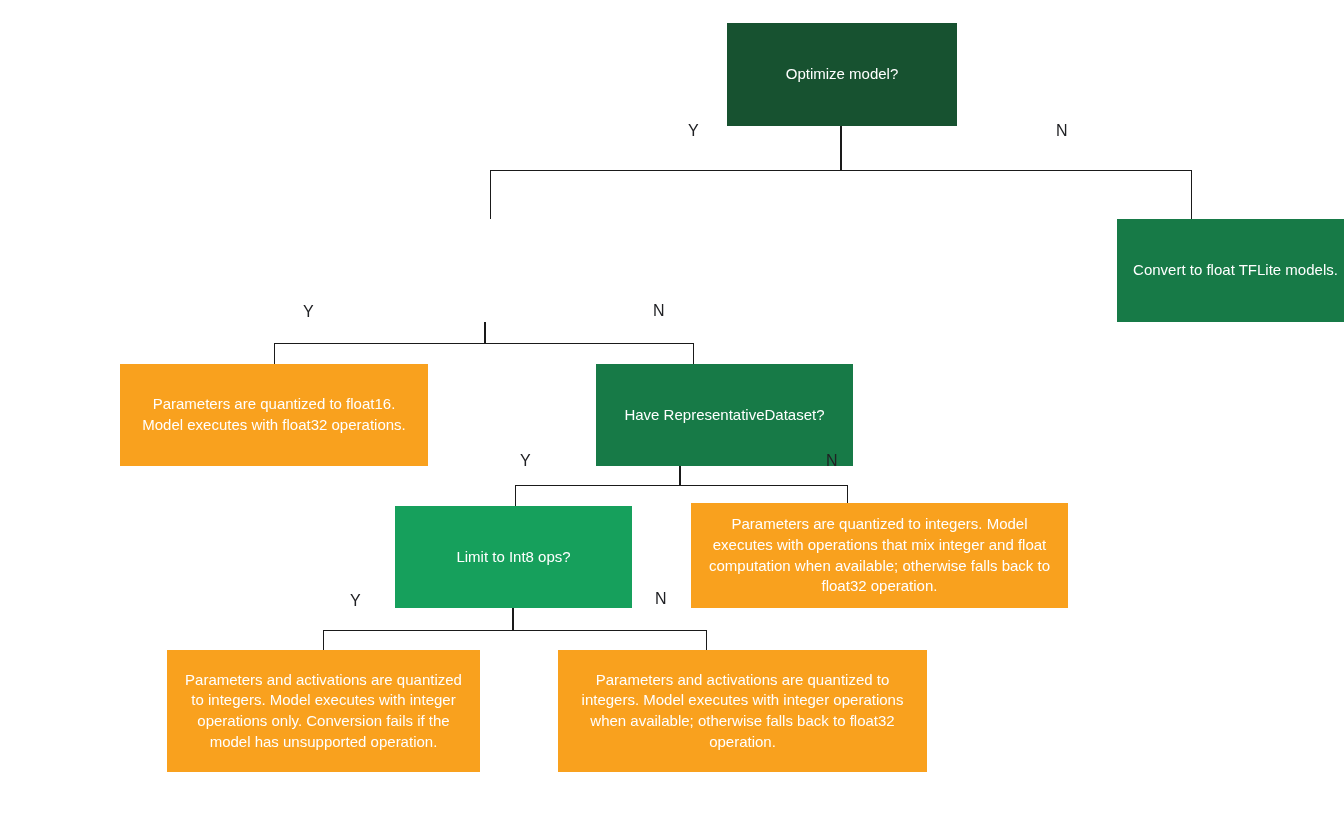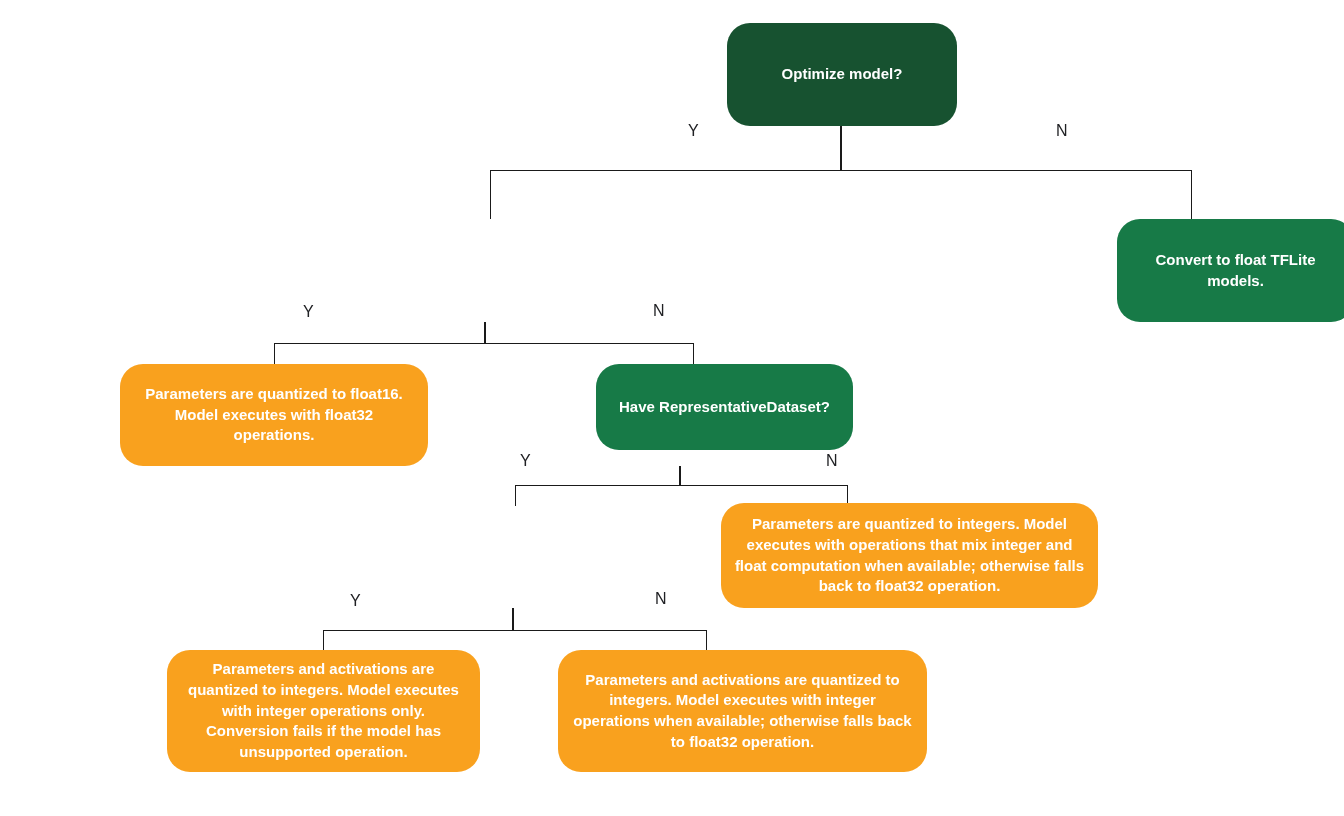--- a/index.html
+++ b/index.html
@@ -11,26 +11,25 @@
     font-family: "Liberation Sans", sans-serif;
     overflow: hidden;
   }
   .node {
     position: absolute;
     display: flex;
     align-items: center;
     justify-content: center;
     text-align: center;
     color: var(--node-text, #ffffff);
-    font-weight: bold;
+    font-weight: normal;
     font-size: 15px;
     line-height: 1.38;
     padding: 6px 14px;
     box-sizing: border-box;
-    border-radius: 23px;
   }
   .dark   { background: var(--dark-green, #175230); }
   .mid    { background: var(--mid-green, #177a47); margin-left: 44px; }
   .bright { background: var(--bright-green, #16a05c); }
   .orange { background: var(--orange, #f9a11e); }
   .line {
     position: absolute;
     background: var(--line-color, #1a1a1a);
   }
   .edge-label {
@@ -38,23 +37,23 @@
     font-size: 16px;
     color: var(--label-color, #202124);
     font-weight: normal;
   }
 
   
   #optimize            { left: 727px;  top: 23px;  width: 230px; height: 103px; }
   #limit-float16       { left: 368px;  top: 219px; width: 235px; height: 103px; }
   #convert-float       { left: 1073px; top: 219px; width: 237px; height: 103px; }
   #quant-float16       { left: 120px;  top: 364px; width: 308px; height: 102px; }
-  #have-dataset        { left: 552px;  top: 364px; width: 257px; height: 86px; }
+  #have-dataset        { left: 552px;  top: 364px; width: 257px; height: 102px; }
   #limit-int8          { left: 395px;  top: 506px; width: 237px; height: 102px; }
-  #quant-int-mixed     { left: 721px;  top: 503px; width: 377px; height: 105px; padding: 14px 10px; }
+  #quant-int-mixed     { left: 691px;  top: 503px; width: 377px; height: 105px; padding: 14px 10px; }
   #quant-int-only      { left: 167px;  top: 650px; width: 313px; height: 122px; }
   #quant-int-fallback  { left: 558px;  top: 650px; width: 369px; height: 122px; }
 
   
   #c1-stub { left: 840px;  top: 126px; width: 2px;   height: 44px; }
   #c1-h    { left: 490px;  top: 170px; width: 702px; height: 1px;  }
   #c1-dl   { left: 490px;  top: 170px; width: 1px;   height: 49px; }
   #c1-dr   { left: 1191px; top: 170px; width: 1px;   height: 49px; }
   
   #c2-stub { left: 484px;  top: 322px; width: 2px;   height: 21px; }
@@ -89,20 +88,21 @@
 
   <div class="node dark" id="optimize">Optimize model?</div>
 
 
   <div class="node mid" id="convert-float">Convert to float TFLite models.</div>
 
   <div class="node orange" id="quant-float16">Parameters are quantized to float16. Model executes with float32 operations.</div>
 
   <div class="node mid" id="have-dataset">Have RepresentativeDataset?</div>
 
+  <div class="node bright" id="limit-int8">Limit to Int8 ops?</div>
 
   <div class="node orange" id="quant-int-mixed">Parameters are quantized to integers. Model executes with operations that mix integer and float computation when available; otherwise falls back to float32 operation.</div>
 
   <div class="node orange" id="quant-int-only">Parameters and activations are quantized to integers. Model executes with integer operations only. Conversion fails if the model has unsupported operation.</div>
 
   <div class="node orange" id="quant-int-fallback">Parameters and activations are quantized to integers. Model executes with integer operations when available; otherwise falls back to float32 operation.</div>
 
   <div class="line" id="c1-stub"></div>
   <div class="line" id="c1-h"></div>
   <div class="line" id="c1-dl"></div>

